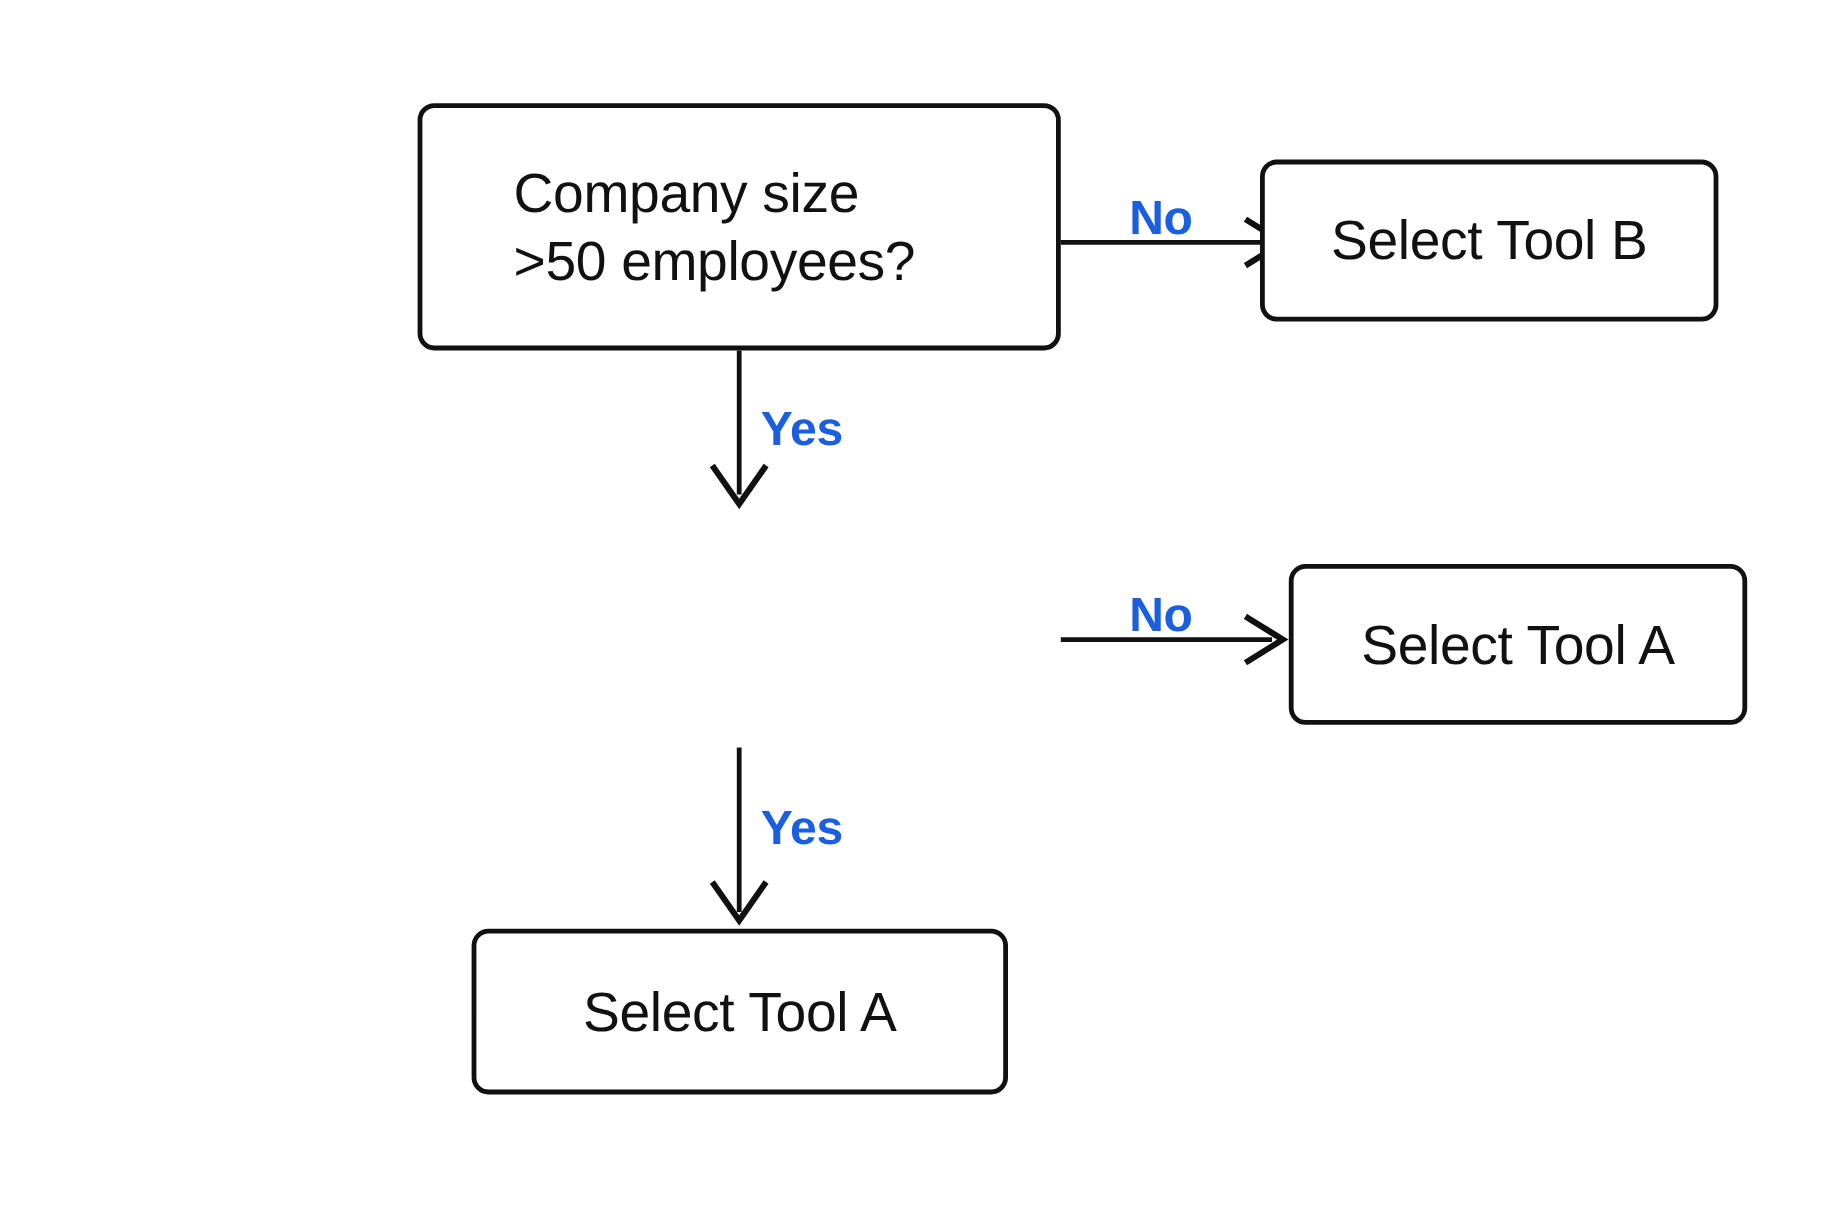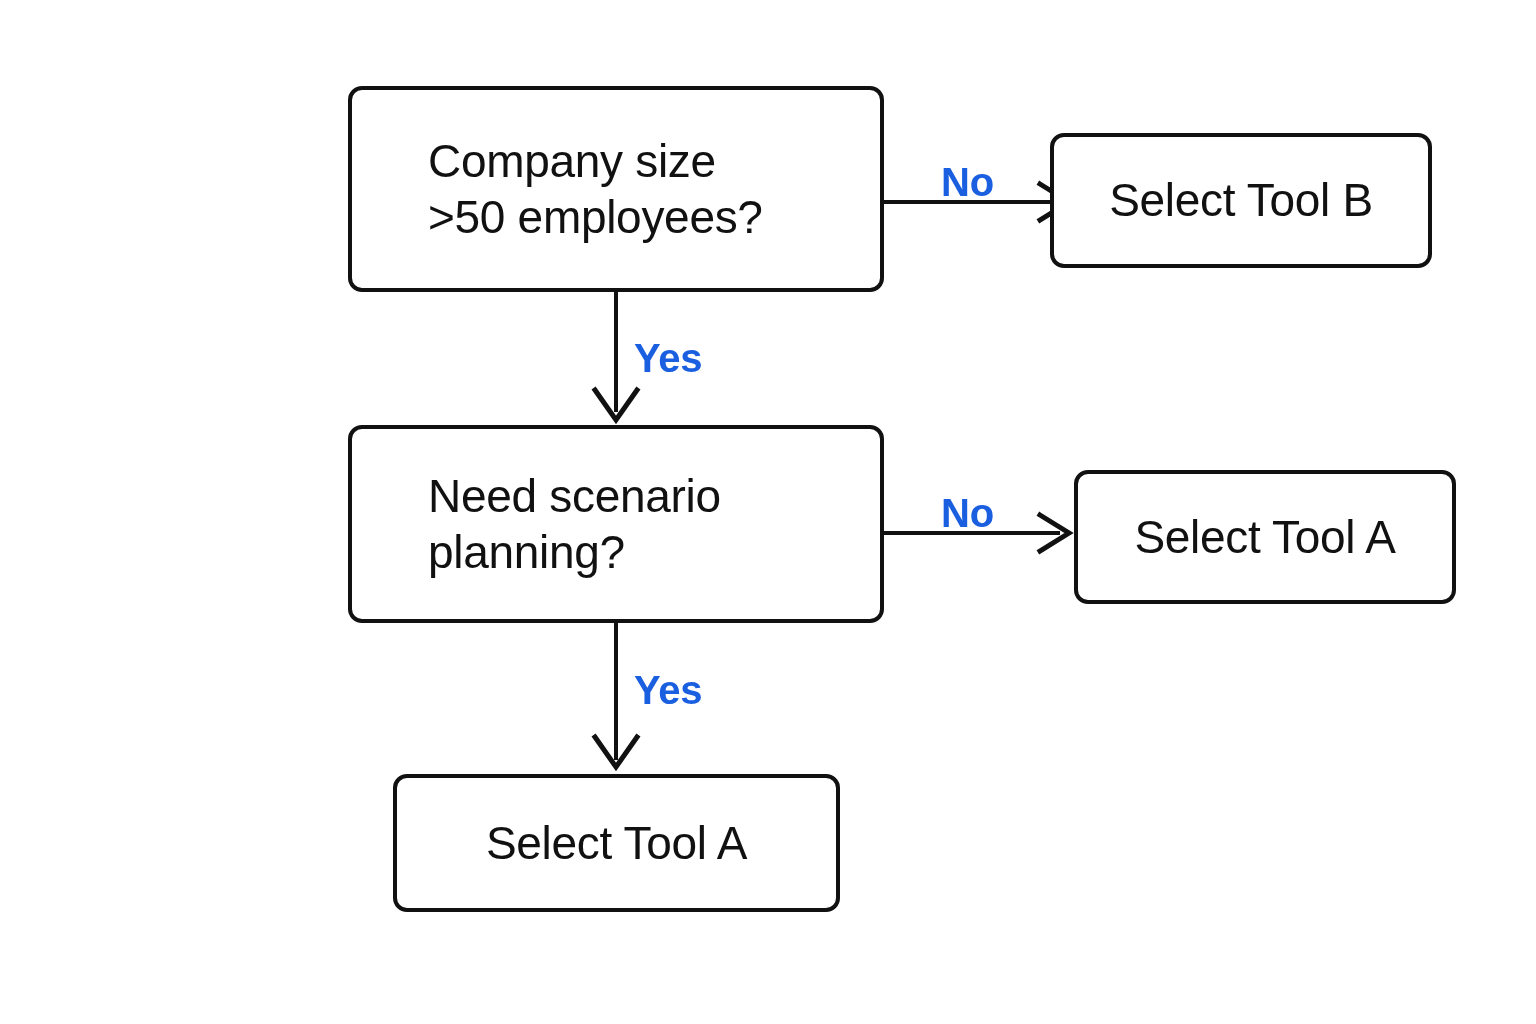--- a/index.html
+++ b/index.html
@@ -113,24 +113,20 @@
 
     <line class="conn-line" x1="616" y1="623" x2="616" y2="760" stroke="#111111"></line>
     <polyline class="conn-head" points="595,737 616,767 637,737" stroke="#111111"></polyline>
   </svg>
 
   <div class="node decision" id="node-company-size" style="border-color: rgb(17, 17, 17);">
     <span class="node-label" style="color: rgb(17, 17, 17);">Company size
 &gt;50 employees?</span>
   </div>
 
-  <div class="node decision" id="node-scenario" style="border-color: rgb(17, 17, 17);">
-    <span class="node-label" style="color: rgb(17, 17, 17);">Need scenario
-planning?</span>
-  </div>
 
   <div class="node terminal" id="node-tool-b" style="border-color: rgb(17, 17, 17);">
     <span class="node-label" style="color: rgb(17, 17, 17);">Select Tool B</span>
   </div>
 
   <div class="node terminal" id="node-tool-a-right" style="border-color: rgb(17, 17, 17);">
     <span class="node-label" style="color: rgb(17, 17, 17);">Select Tool A</span>
   </div>
 
   <div class="node terminal" id="node-tool-a-bottom" style="border-color: rgb(17, 17, 17);">

